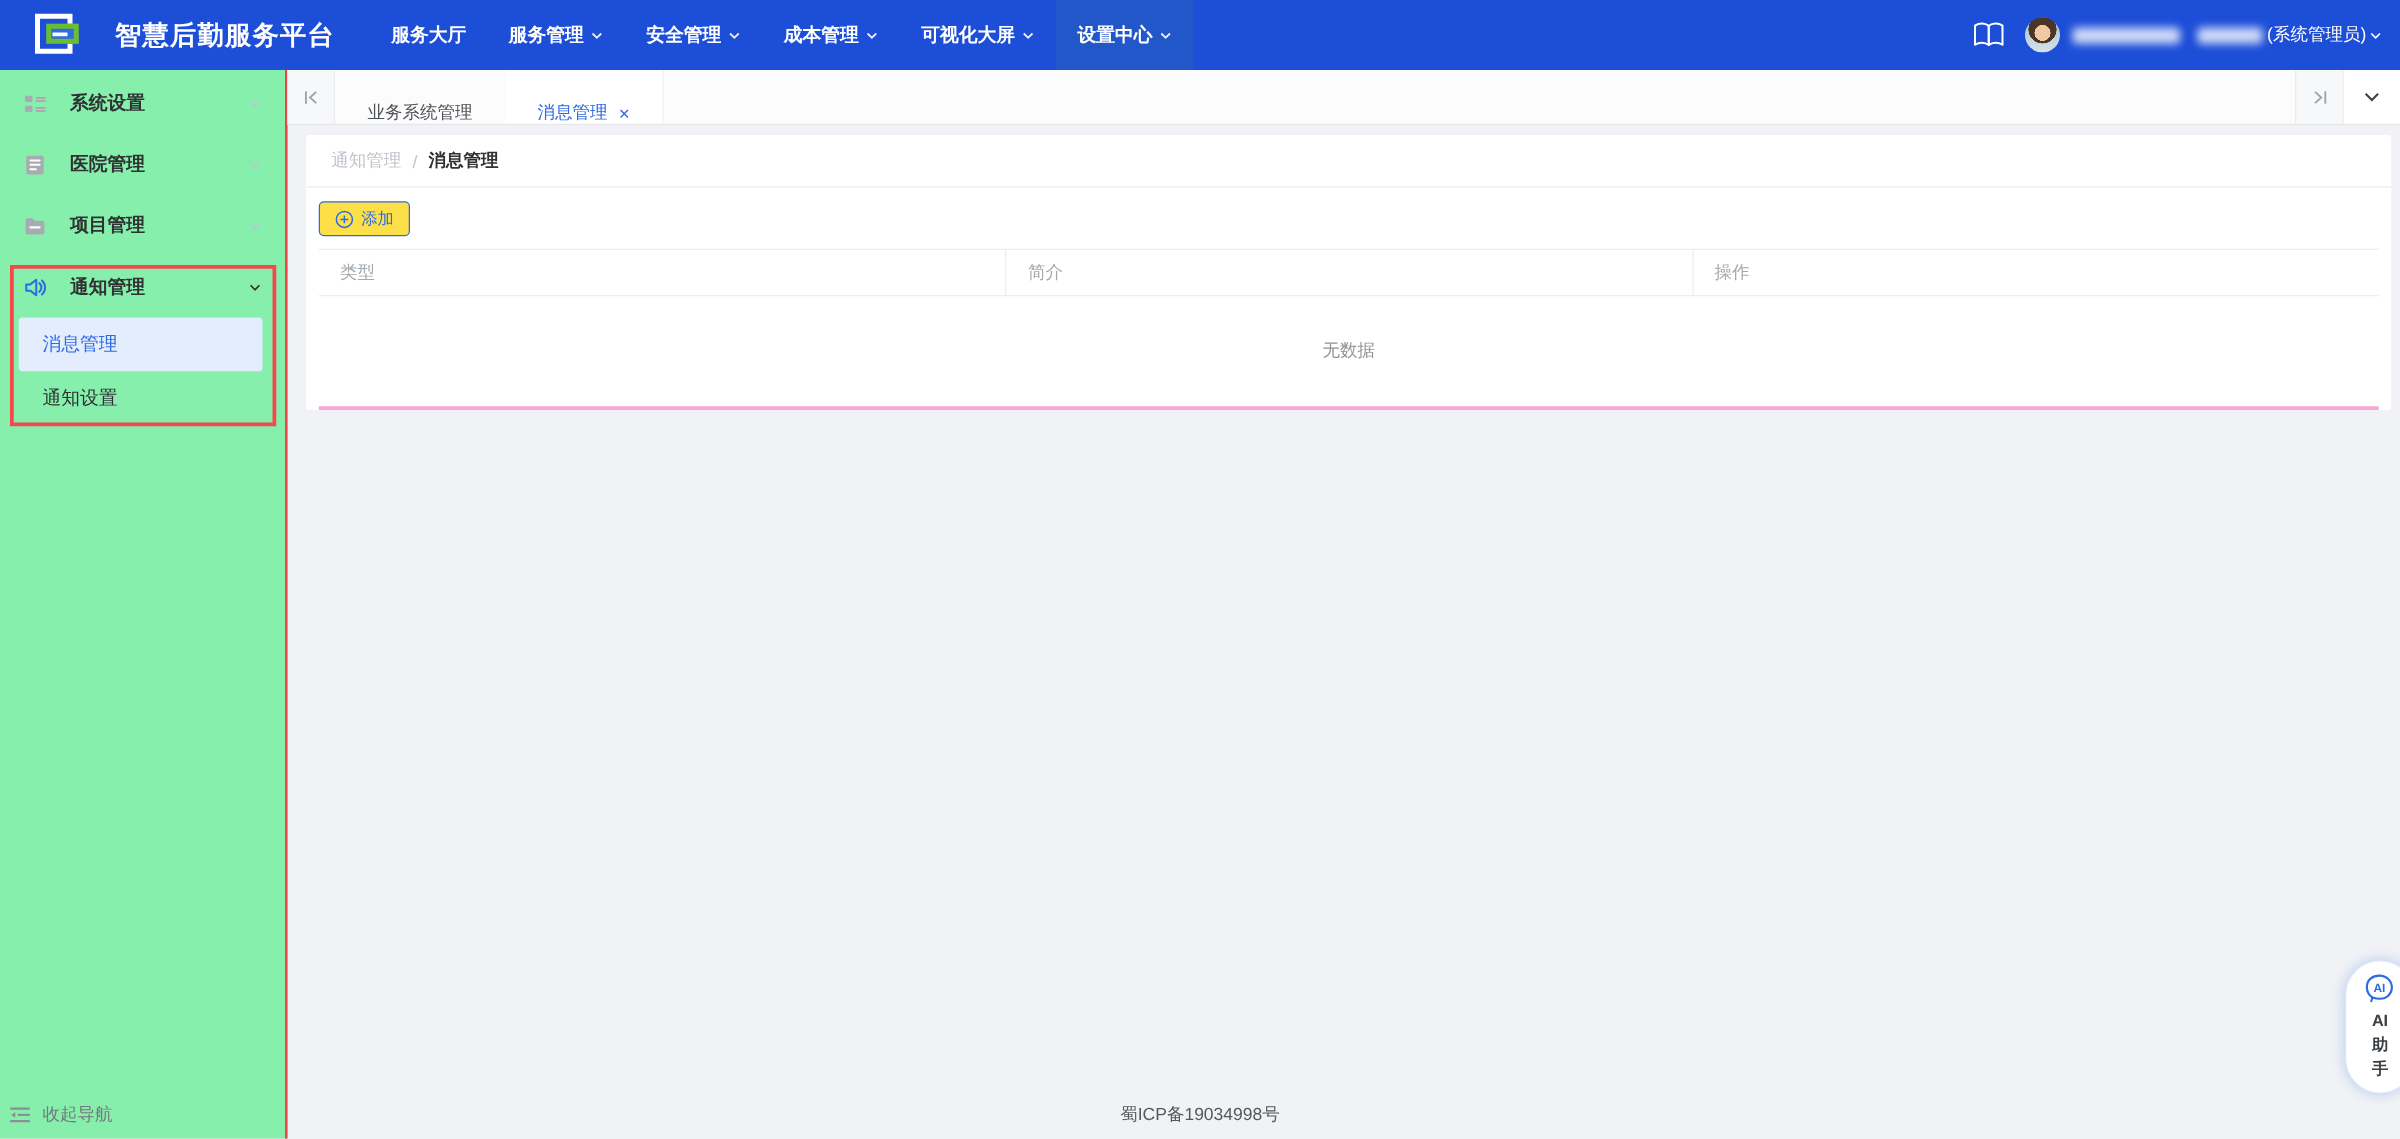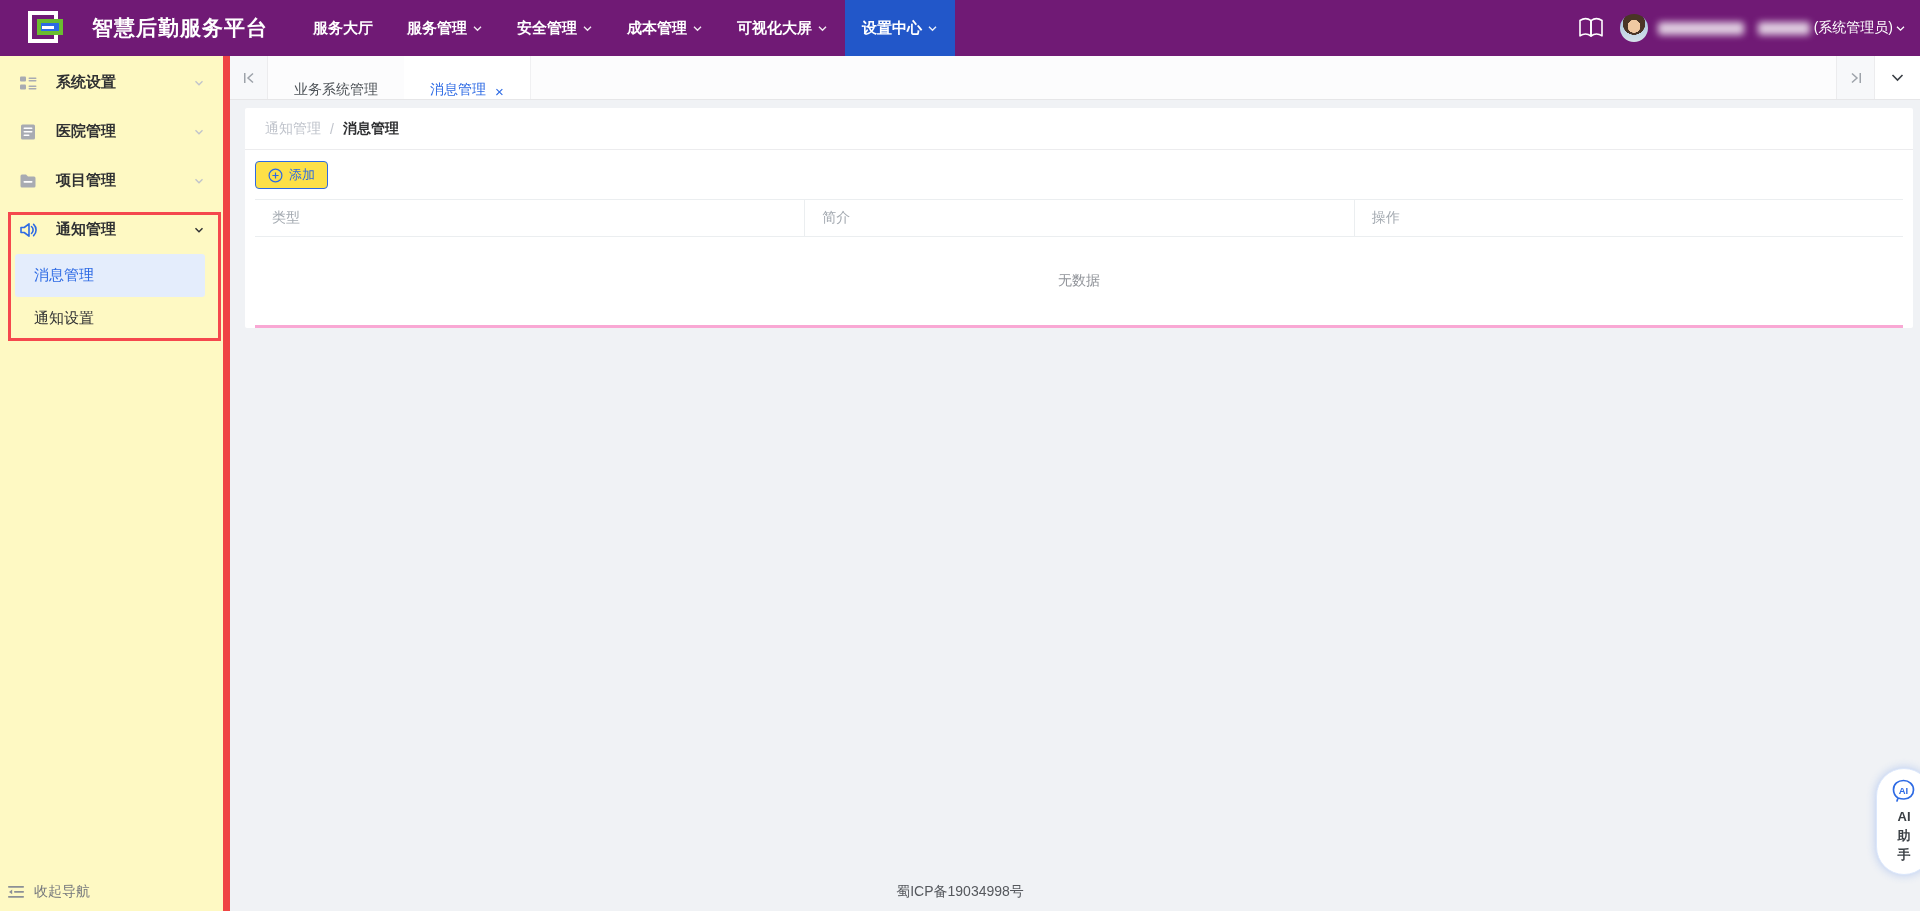--- a/index.html
+++ b/index.html
@@ -1,21 +1,21 @@
 <!DOCTYPE html>
 <html><head>
 <meta charset="utf-8">
 <style>
   * { box-sizing: border-box; margin: 0; padding: 0; }
   html,body { width:1920px; height:911px; overflow:hidden;
     font-family:"Liberation Sans","DejaVu Sans",sans-serif; background:#f0f2f5; }
   .app { position:relative; width:1920px; height:911px; display:flex; flex-direction:column; }
 
   
-  .navbar { height:56px; background:#701a75; display:flex; align-items:center; flex-shrink:0; color:#fff; }
+  .navbar { height:56px; background:#1d4ed8; display:flex; align-items:center; flex-shrink:0; color:#fff; }
   .logo-box { width:38px; height:36px; margin-left:28px; position:relative; flex-shrink:0; }
   .logo-outer { position:absolute; left:0; top:1px; width:30px; height:32px; border:4px solid #ffffff; }
   .logo-inner { position:absolute; left:9px; top:9px; width:26px; height:16px; border:4px solid #6abc30; background:#2d6ae4; }
   .logo-bar { position:absolute; left:14px; top:16px; width:12px; height:3px; background:#ffffff; }
   .brand { font-size:21px; font-weight:bold; letter-spacing:1px; margin-left:26px; white-space:nowrap; }
   .nav-items { display:flex; align-items:stretch; height:56px; margin-left:28px; }
   .nav-item { display:flex; align-items:center; gap:5px; padding:0 17px; font-size:15px; font-weight:bold; cursor:pointer; white-space:nowrap; }
   .nav-item.active { background:#2257c9; }
   .nav-item .chev-svg { opacity:.9; }
   .nav-right { margin-left:auto; display:flex; align-items:center; margin-right:14px; }
@@ -30,21 +30,21 @@
   .blur-block { display:inline-block; height:13px; border-radius:3px; background:rgba(255,255,255,.78); filter:blur(3.5px); }
   .blur-a { width:86px; margin-right:14px; }
   .blur-b { width:52px; margin-right:4px; }
   .user-role { white-space:nowrap; }
   .user-caret { margin-left:2px; }
 
   
   .layout { display:flex; flex:1; min-height:0; }
 
   
-  .sidebar { width:230px; background:#fef9c3; border-right:7px solid #ef4444; position:relative; padding-top:2px; flex-shrink:0; }
+  .sidebar { width:230px; background:#86efac; border-right:2px solid #ef4444; position:relative; padding-top:2px; flex-shrink:0; }
   .side-item { height:49px; display:flex; align-items:center; padding:0 18px 0 19px; cursor:pointer; color:#303133; font-size:15px; }
   .side-item .s-icon { width:18px; height:18px; margin-right:19px; flex-shrink:0; }
   .side-item .s-label { flex:1; font-weight:bold; }
   .side-item .s-chev { color:#c0c4cc; }
   .side-item.open .s-chev { color:#303133; }
   .sub-item { height:43px; display:flex; align-items:center; margin:0 18px 0 15px; padding-left:19px; border-radius:3px; font-size:15px; color:#303133; cursor:pointer; }
   .sub-item.selected { background:#e4edfc; color:#2d6ae4; }
   .anno-box { position:absolute; left:8px; top:156px; width:213px; height:129px; border:3px solid #f5484d; pointer-events:none; }
   .collapse-row { position:absolute; left:0; bottom:10px; width:100%; display:flex; align-items:center; padding-left:8px; color:#75787d; font-size:14px; cursor:pointer; }
   .collapse-row svg { margin-right:9px; }

